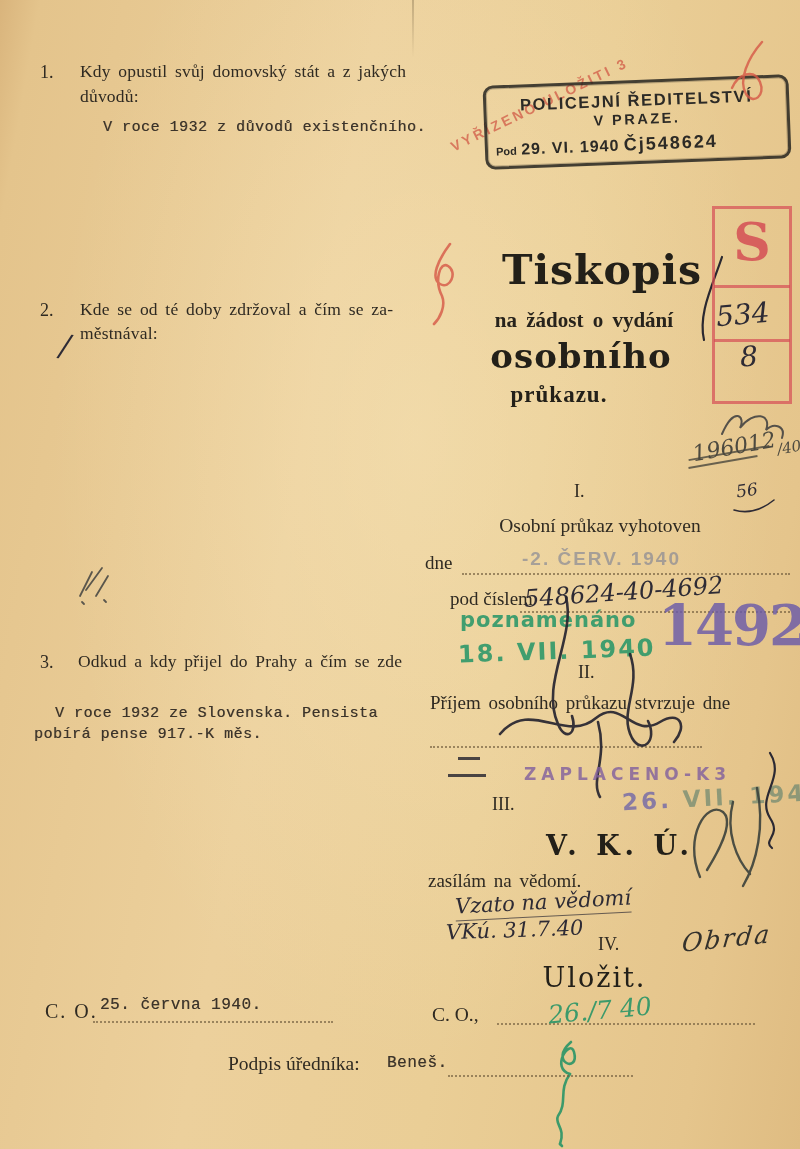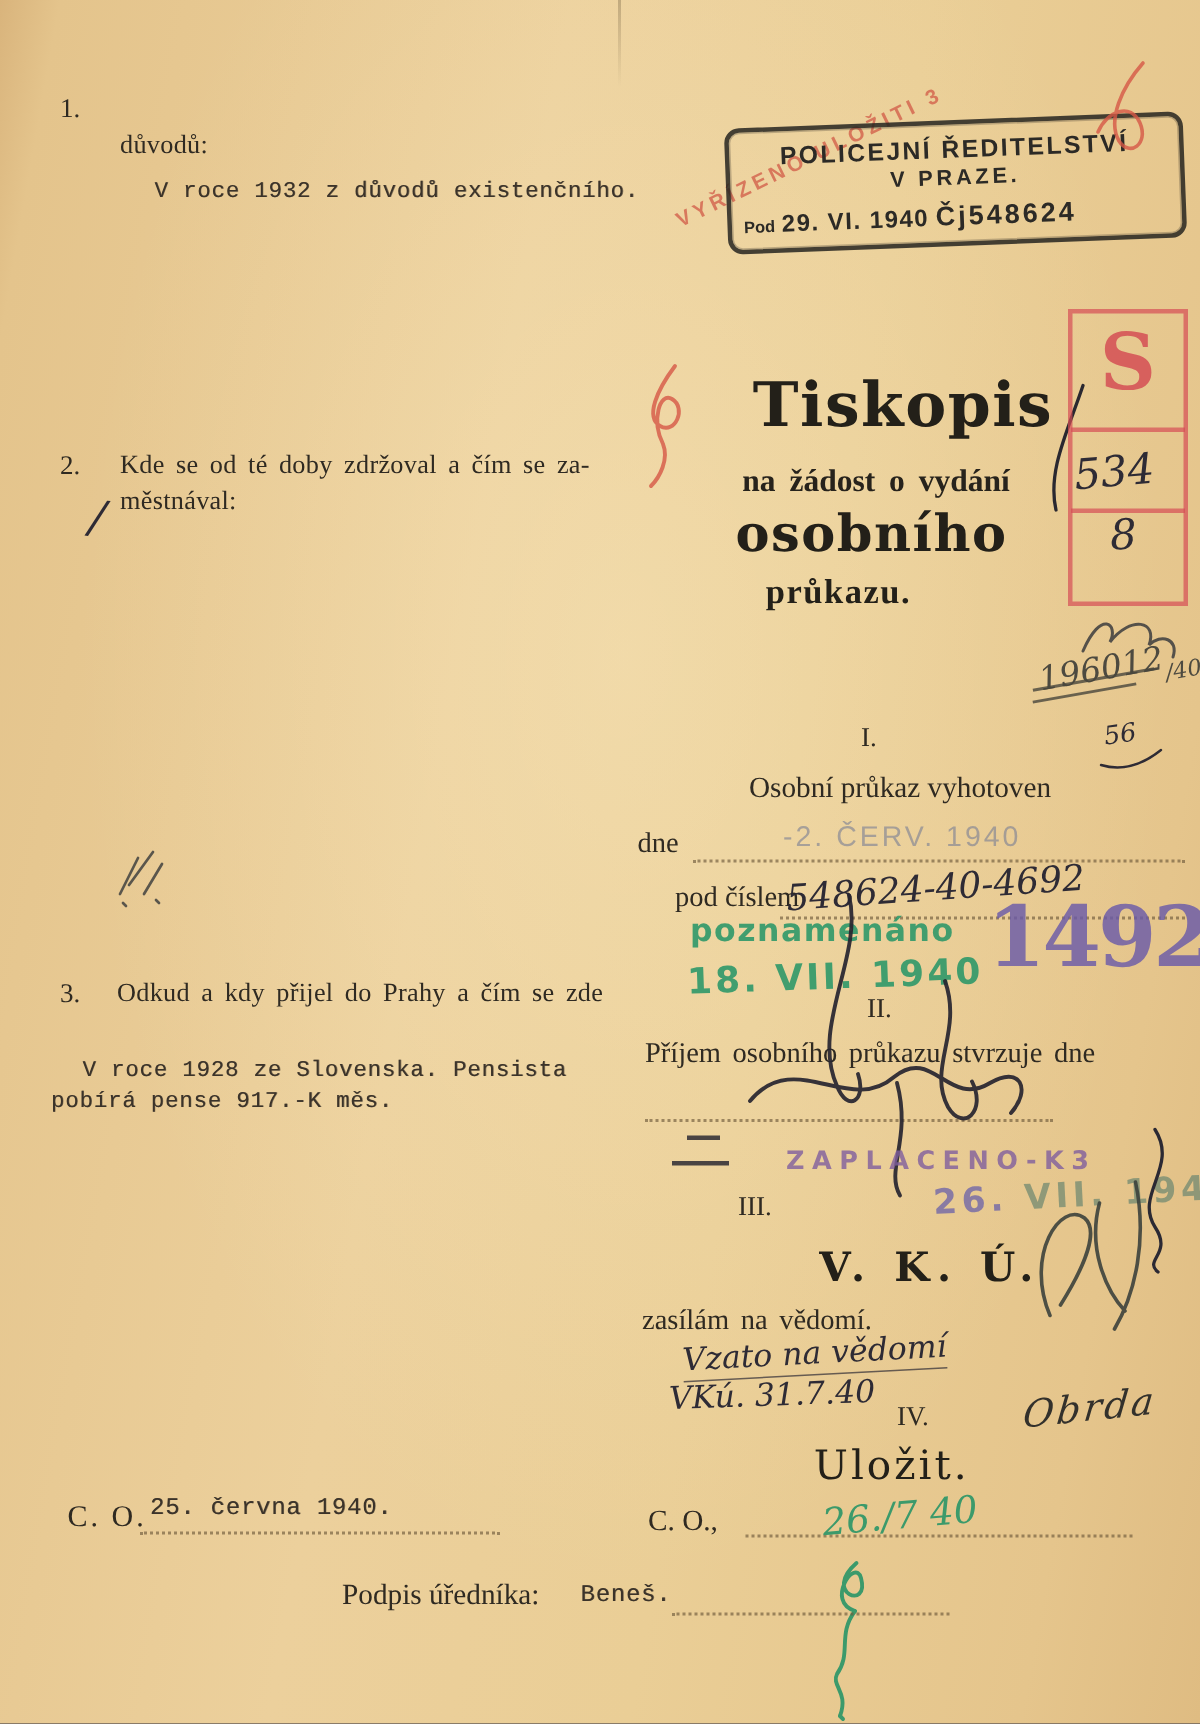--- a/index.html
+++ b/index.html
@@ -49,47 +49,48 @@
     font-size:34px;font-weight:bold;letter-spacing:1px;color:#232019;text-align:center;}
   .title-l4{left:428px;top:382px;width:262px;font-family:Liberation Serif, serif;
     font-size:23px;font-weight:bold;letter-spacing:1px;color:#232019;text-align:center;}
   
   .red-box{left:712px;top:206px;width:74px;height:192px;border:3px solid rgba(213,77,86,0.7);}
   .red-box .div1{position:absolute;left:-1px;top:76px;width:76px;border-top:3px solid rgba(213,77,86,0.7);}
   .red-box .div2{position:absolute;left:-1px;top:130px;width:76px;border-top:3px solid rgba(213,77,86,0.7);}
   .red-s{position:absolute;left:0;top:2px;width:74px;text-align:center;
     font-family:"DejaVu Serif", serif;font-size:52px;font-weight:bold;color:rgba(211,70,80,0.8);}
   .sec-num{font-size:18px;}
-  .stamp-gray{font-family:"Liberation Sans", sans-serif;font-weight:normal;
+  .stamp-gray{font-family:"Liberation Sans", sans-serif;font-weight:bold;
     color:rgba(122,128,148,0.62);letter-spacing:2px;white-space:nowrap;}
   .stamp-green{font-family:"DejaVu Sans", sans-serif;font-weight:bold;color:rgba(41,150,104,0.88);white-space:nowrap;}
   .stamp-purple{font-family:"DejaVu Sans", sans-serif;font-weight:bold;color:rgba(128,94,158,0.8);white-space:nowrap;}
   .big-purple{left:658px;top:592px;font-family:"DejaVu Serif", serif;font-size:56px;font-weight:bold;
     color:rgba(106,90,168,0.82);letter-spacing:-2px;white-space:nowrap;}
   .dash{background:rgba(45,42,50,0.85);height:2.5px;}
   .strike{background:rgba(72,70,60,0.8);height:2px;}
   svg{display:block;}
 </style>
 </head>
 <body>
 
 <div class="page">
 
   <div class="abs q-num" style="left:40px;top:62px;">1.</div>
+  <div class="abs q-line" style="left:80px;top:61px;">Kdy opustil svůj domovský stát a z jakých</div>
   <div class="abs q-line" style="left:80px;top:86px;">důvodů:</div>
   <div class="abs typed" style="left:103px;top:119px;">V roce 1932 z důvodů existenčního.</div>
 
   <div class="abs q-num" style="left:40px;top:300px;">2.</div>
   <div class="abs q-line" style="left:80px;top:299px;">Kde se od té doby zdržoval a čím se za-</div>
   <div class="abs q-line" style="left:80px;top:323px;">městnával:</div>
   <div class="abs hand" style="left:60px;top:328px;font-size:30px;transform:rotate(6deg);">/</div>
 
   <div class="abs q-num" style="left:40px;top:652px;">3.</div>
   <div class="abs q-line" style="left:78px;top:651px;">Odkud a kdy přijel do Prahy a čím se zde</div>
-  <div class="abs typed" style="left:55px;top:705px;">V roce 1928 ze Slovenska. Pensista</div>
+  <div class="abs typed" style="left:55px;top:705px;">V roce 1932 ze Slovenska. Pensista</div>
   <div class="abs typed" style="left:34px;top:726px;">pobírá pense 917.-K měs.</div>
 
   <svg class="abs" style="left:70px;top:556px;" width="52" height="52" viewBox="0 0 52 52">
     <path d="M10,40 L22,16 M16,34 L32,12 M26,40 L38,20 M12,46 l2,2 M34,44 l2,2" stroke="#5a564c" stroke-width="1.8" fill="none" stroke-linecap="round"></path>
   </svg>
 
   <div class="abs red-diag">VYŘÍZENO ULOŽITI 3</div>
 
   <div class="abs police-stamp">
     <div class="police-l1">POLICEJNÍ ŘEDITELSTVÍ</div>

